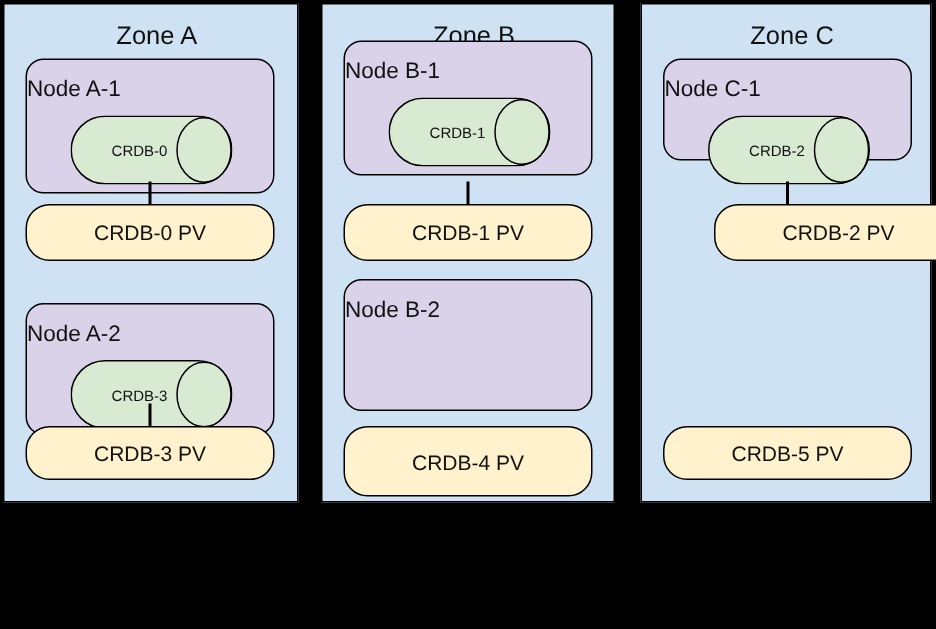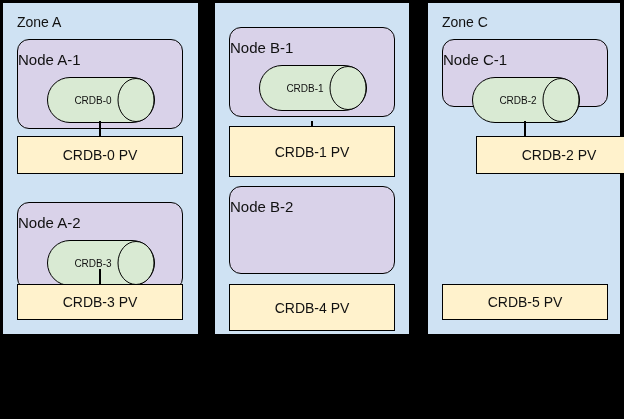--- a/index.html
+++ b/index.html
@@ -18,22 +18,22 @@
     font-family:"Liberation Sans","DejaVu Sans",sans-serif;
     color:var(--text);
   }
   .stage{position:relative;width:624px;height:419px;background:var(--page-bg);}
   .zone{
     position:absolute;top:2px;height:333px;
     background:var(--zone-bg);
     border:1.5px solid var(--border);
   }
   .zone-label{
-    position:absolute;top:11px;left:14px;width:100%;
-    text-align:left;font-size:14px;
+    position:absolute;top:11px;left:4px;width:100%;
+    text-align:center;font-size:17px;
   }
   .node{
     position:absolute;left:14px;width:166px;
     background:var(--node-bg);
     border:1px solid var(--border);
     border-radius:12px;
   }
   .node-label{
     position:absolute;top:11px;left:0;width:100%;
     text-align:left;font-size:15px;
@@ -45,21 +45,21 @@
     font-family:"Liberation Sans","DejaVu Sans",sans-serif;
     font-size:10px;fill:var(--text);text-anchor:middle;
   }
   .connector{
     position:absolute;width:2px;background:var(--border);
   }
   .pv{
     position:absolute;left:14px;width:166px;
     background:var(--pv-bg);
     border:1px solid var(--border);
-    border-radius:0;
+    border-radius:16px;
     display:flex;align-items:center;justify-content:center;
     font-size:14px;
   }
 </style>
 </head>
 <body>
 
 <div class="stage">
 
   <section class="zone" style="left:2px;width:197px;">
@@ -86,31 +86,32 @@
         <text class="pod-text" x="46" y="27">CRDB-3</text>
       </svg>
     </div>
     <div class="connector" style="left:96px;top:266px;height:17px;"></div>
     <div class="pv" style="top:281px;height:36px;align-items:center;">
       <span>CRDB-3 PV</span>
     </div>
   </section>
 
   <section class="zone" style="left:214px;width:196px;">
+    <div class="zone-label">Zone B</div>
 
     <div class="node" style="top:24px;height:90px;">
       <div class="node-label">Node B-1</div>
       <svg class="pod" width="108" height="46" viewBox="0 0 108 46">
         <rect class="pod-body" x="0.5" y="0.5" width="107" height="45" rx="22.5" ry="22.5"></rect>
         <ellipse class="pod-cap" cx="89" cy="23" rx="18" ry="21.5"></ellipse>
         <text class="pod-text" x="46" y="27">CRDB-1</text>
       </svg>
     </div>
     <div class="connector" style="left:96px;top:118px;height:17px;"></div>
-    <div class="pv" style="top:123px;height:51px;">
+    <div class="pv" style="top:133px;height:38px;">
       <span>CRDB-1 PV</span>
     </div>
 
     <div class="node" style="top:183px;height:88px;">
       <div class="node-label">Node B-2</div>
     </div>
     <div class="pv" style="top:281px;height:47px;">
       <span>CRDB-4 PV</span>
     </div>
   </section>

